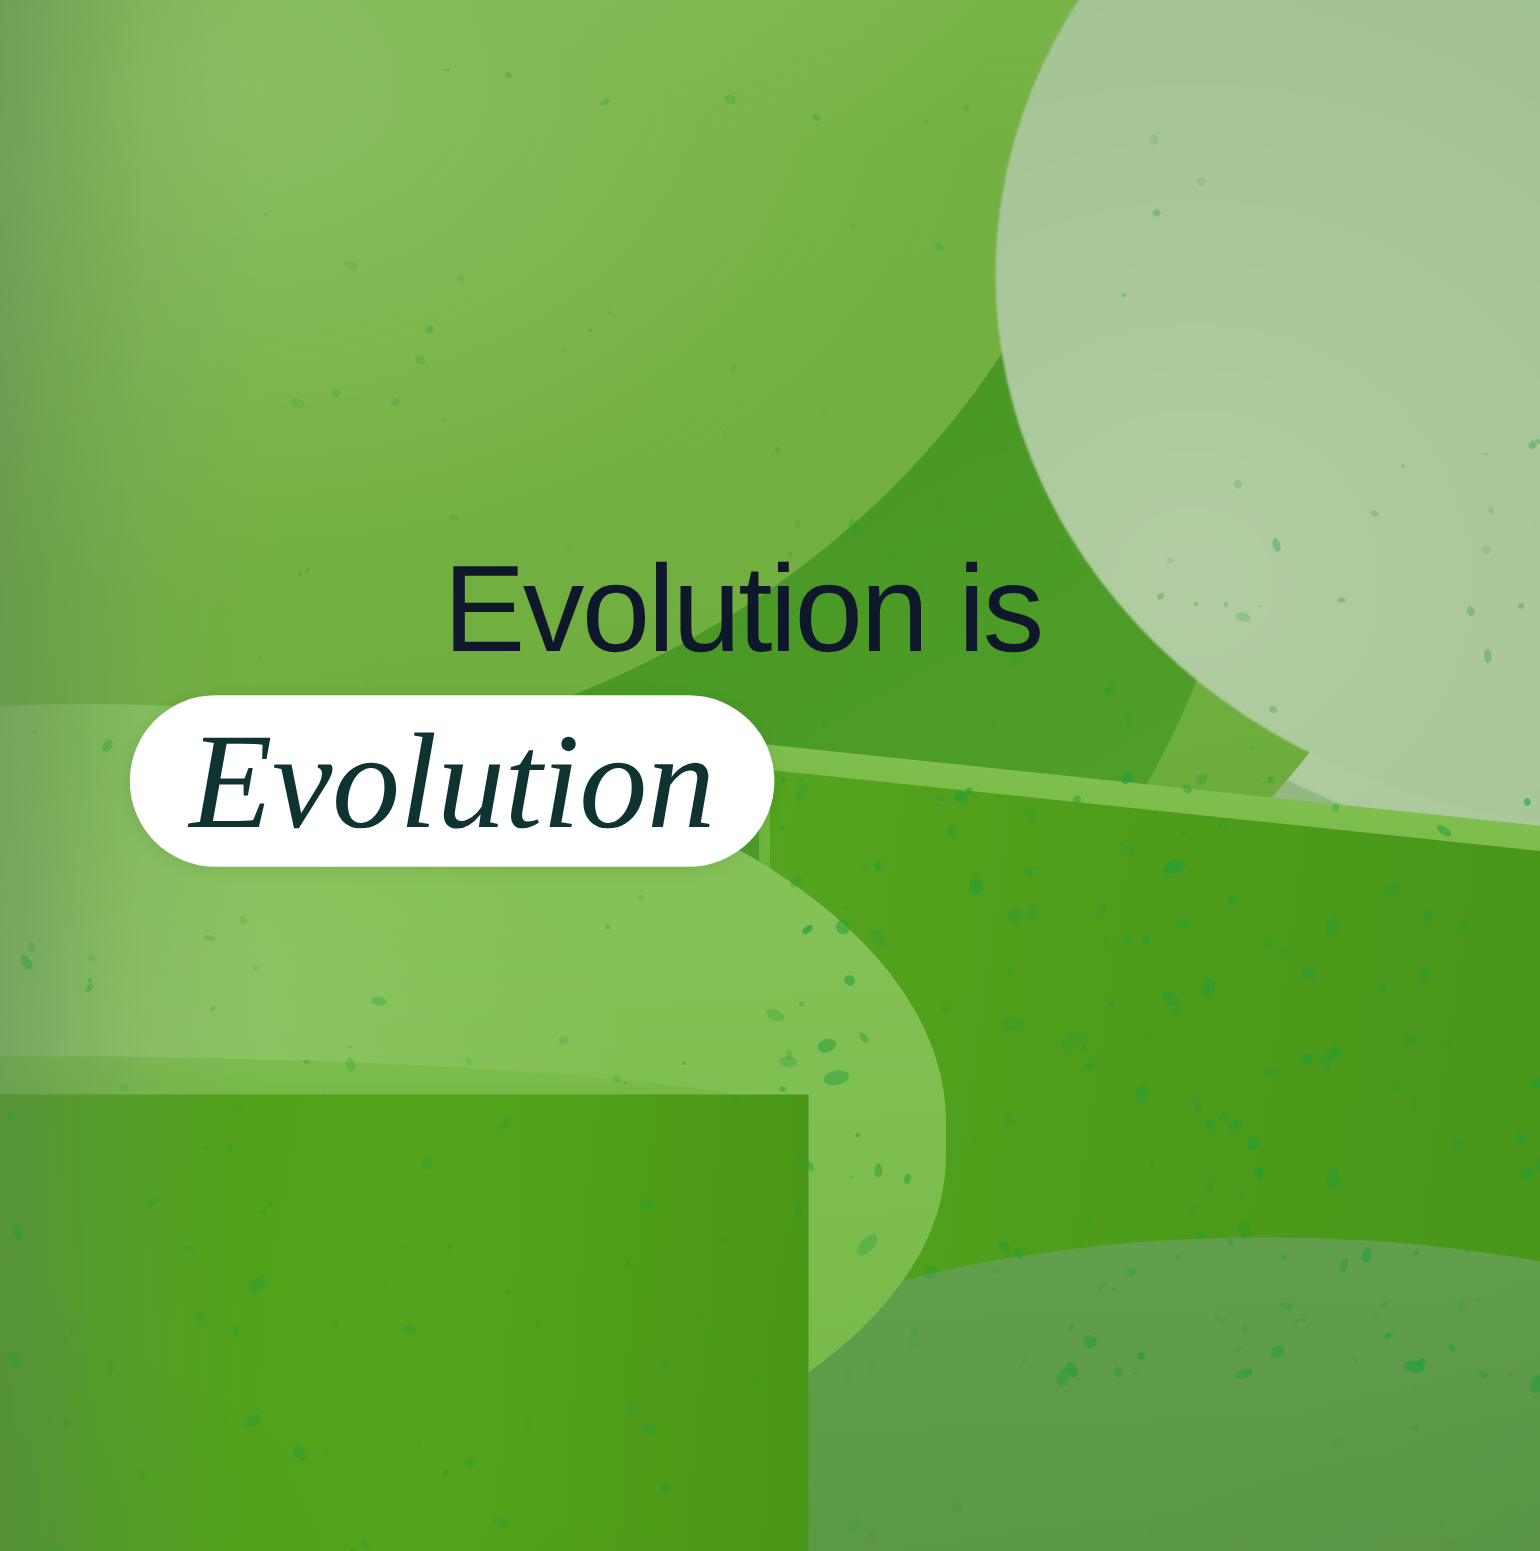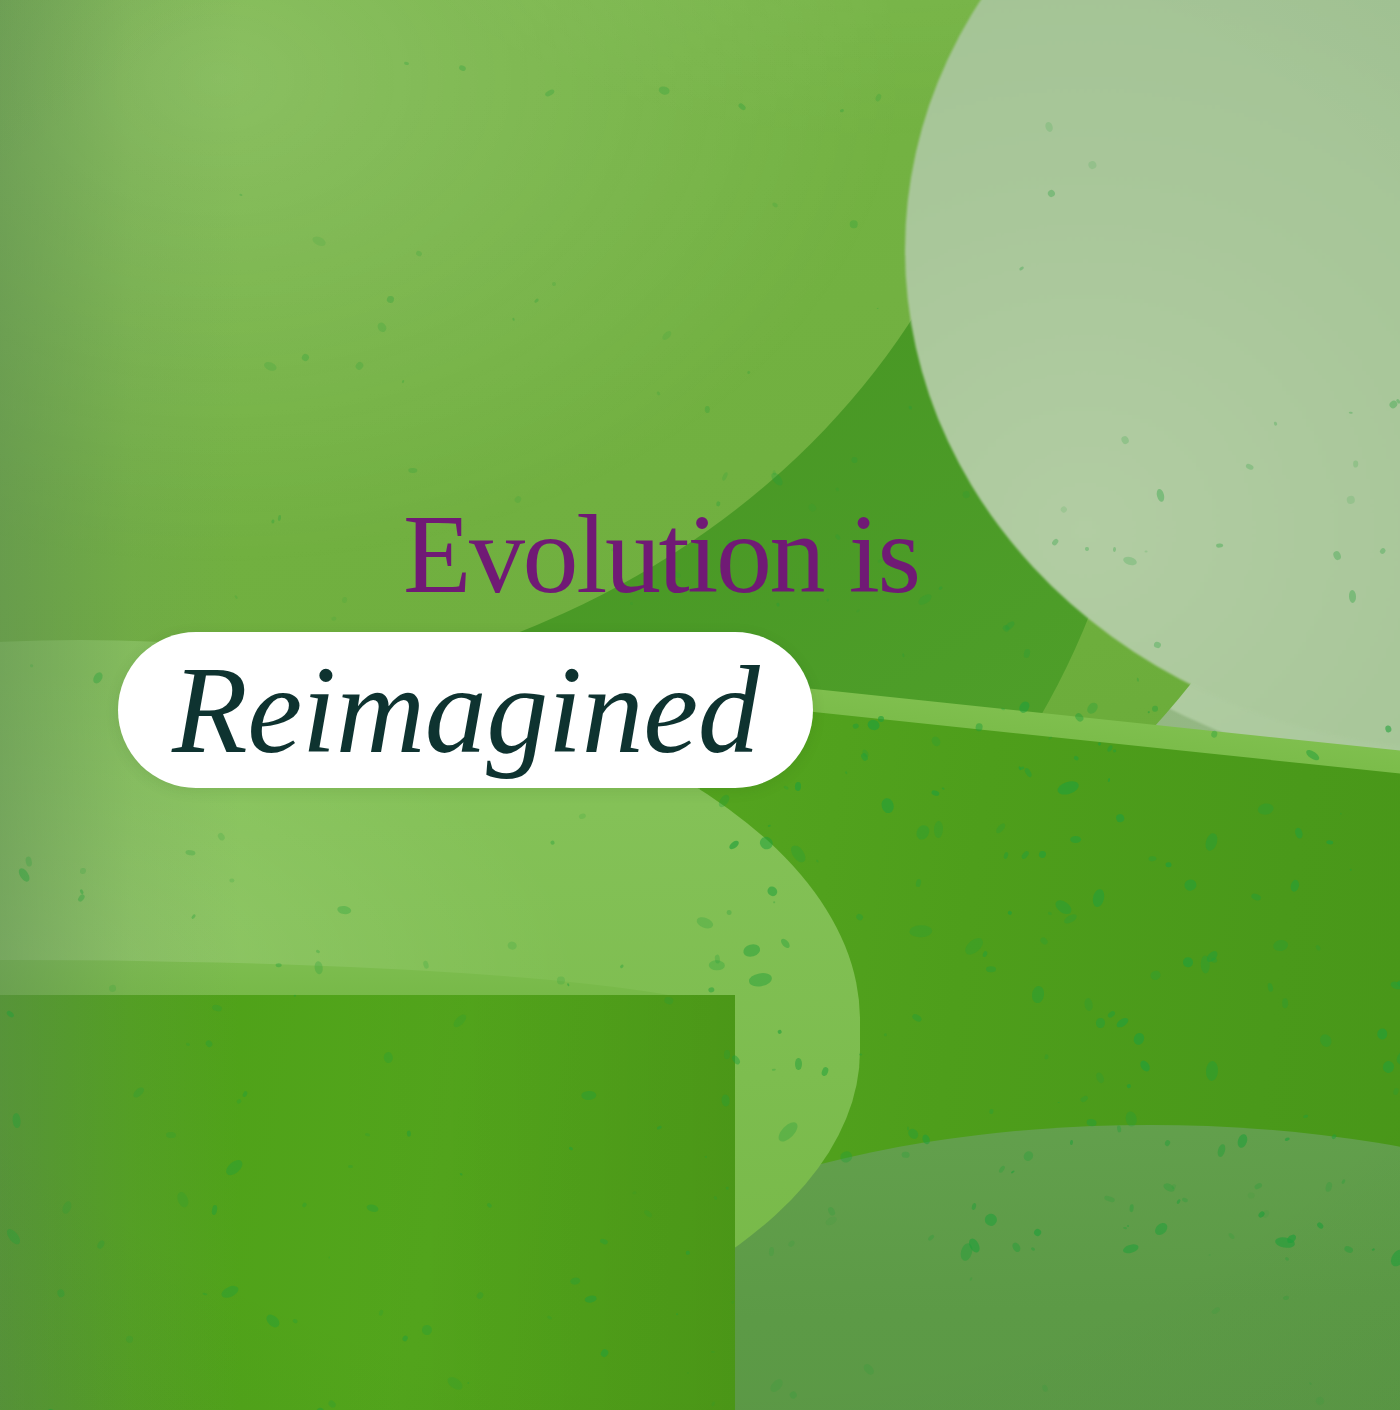--- a/index.html
+++ b/index.html
@@ -200,26 +200,26 @@
     position:absolute;
     left:0; top:0;
     width:1400px; height:1410px;
     z-index:20;
   }
 
   .line { position:absolute; white-space:nowrap; }
 
   .line-1 {
     left:403px; top:498px;
-    font-family:Liberation Serif, serif;
+    font-family:Liberation Sans, sans-serif;
     font-size:112px;
     line-height:1;
     font-weight:400;
     letter-spacing:-2.4px;
-    color:#701a75;
+    color:#0f172a;
   }
 
   .line-2 {
     left:118px; top:632px;
     display:flex;
     align-items:center;
     gap:0px;
   }
 
   .word-italic {
@@ -673,19 +673,19 @@
 
     <div class="layer vignette"></div>
   </div>
 
   <div class="headline">
 
     <div class="line line-1">Evolution is</div>
 
     <div class="line line-2">
       <span class="pill">
-        <span class="pill-word">Reimagined</span>
+        <span class="pill-word">Evolution</span>
       </span>
     </div>
 
   </div>
 
 </div>
 
 </body></html>

